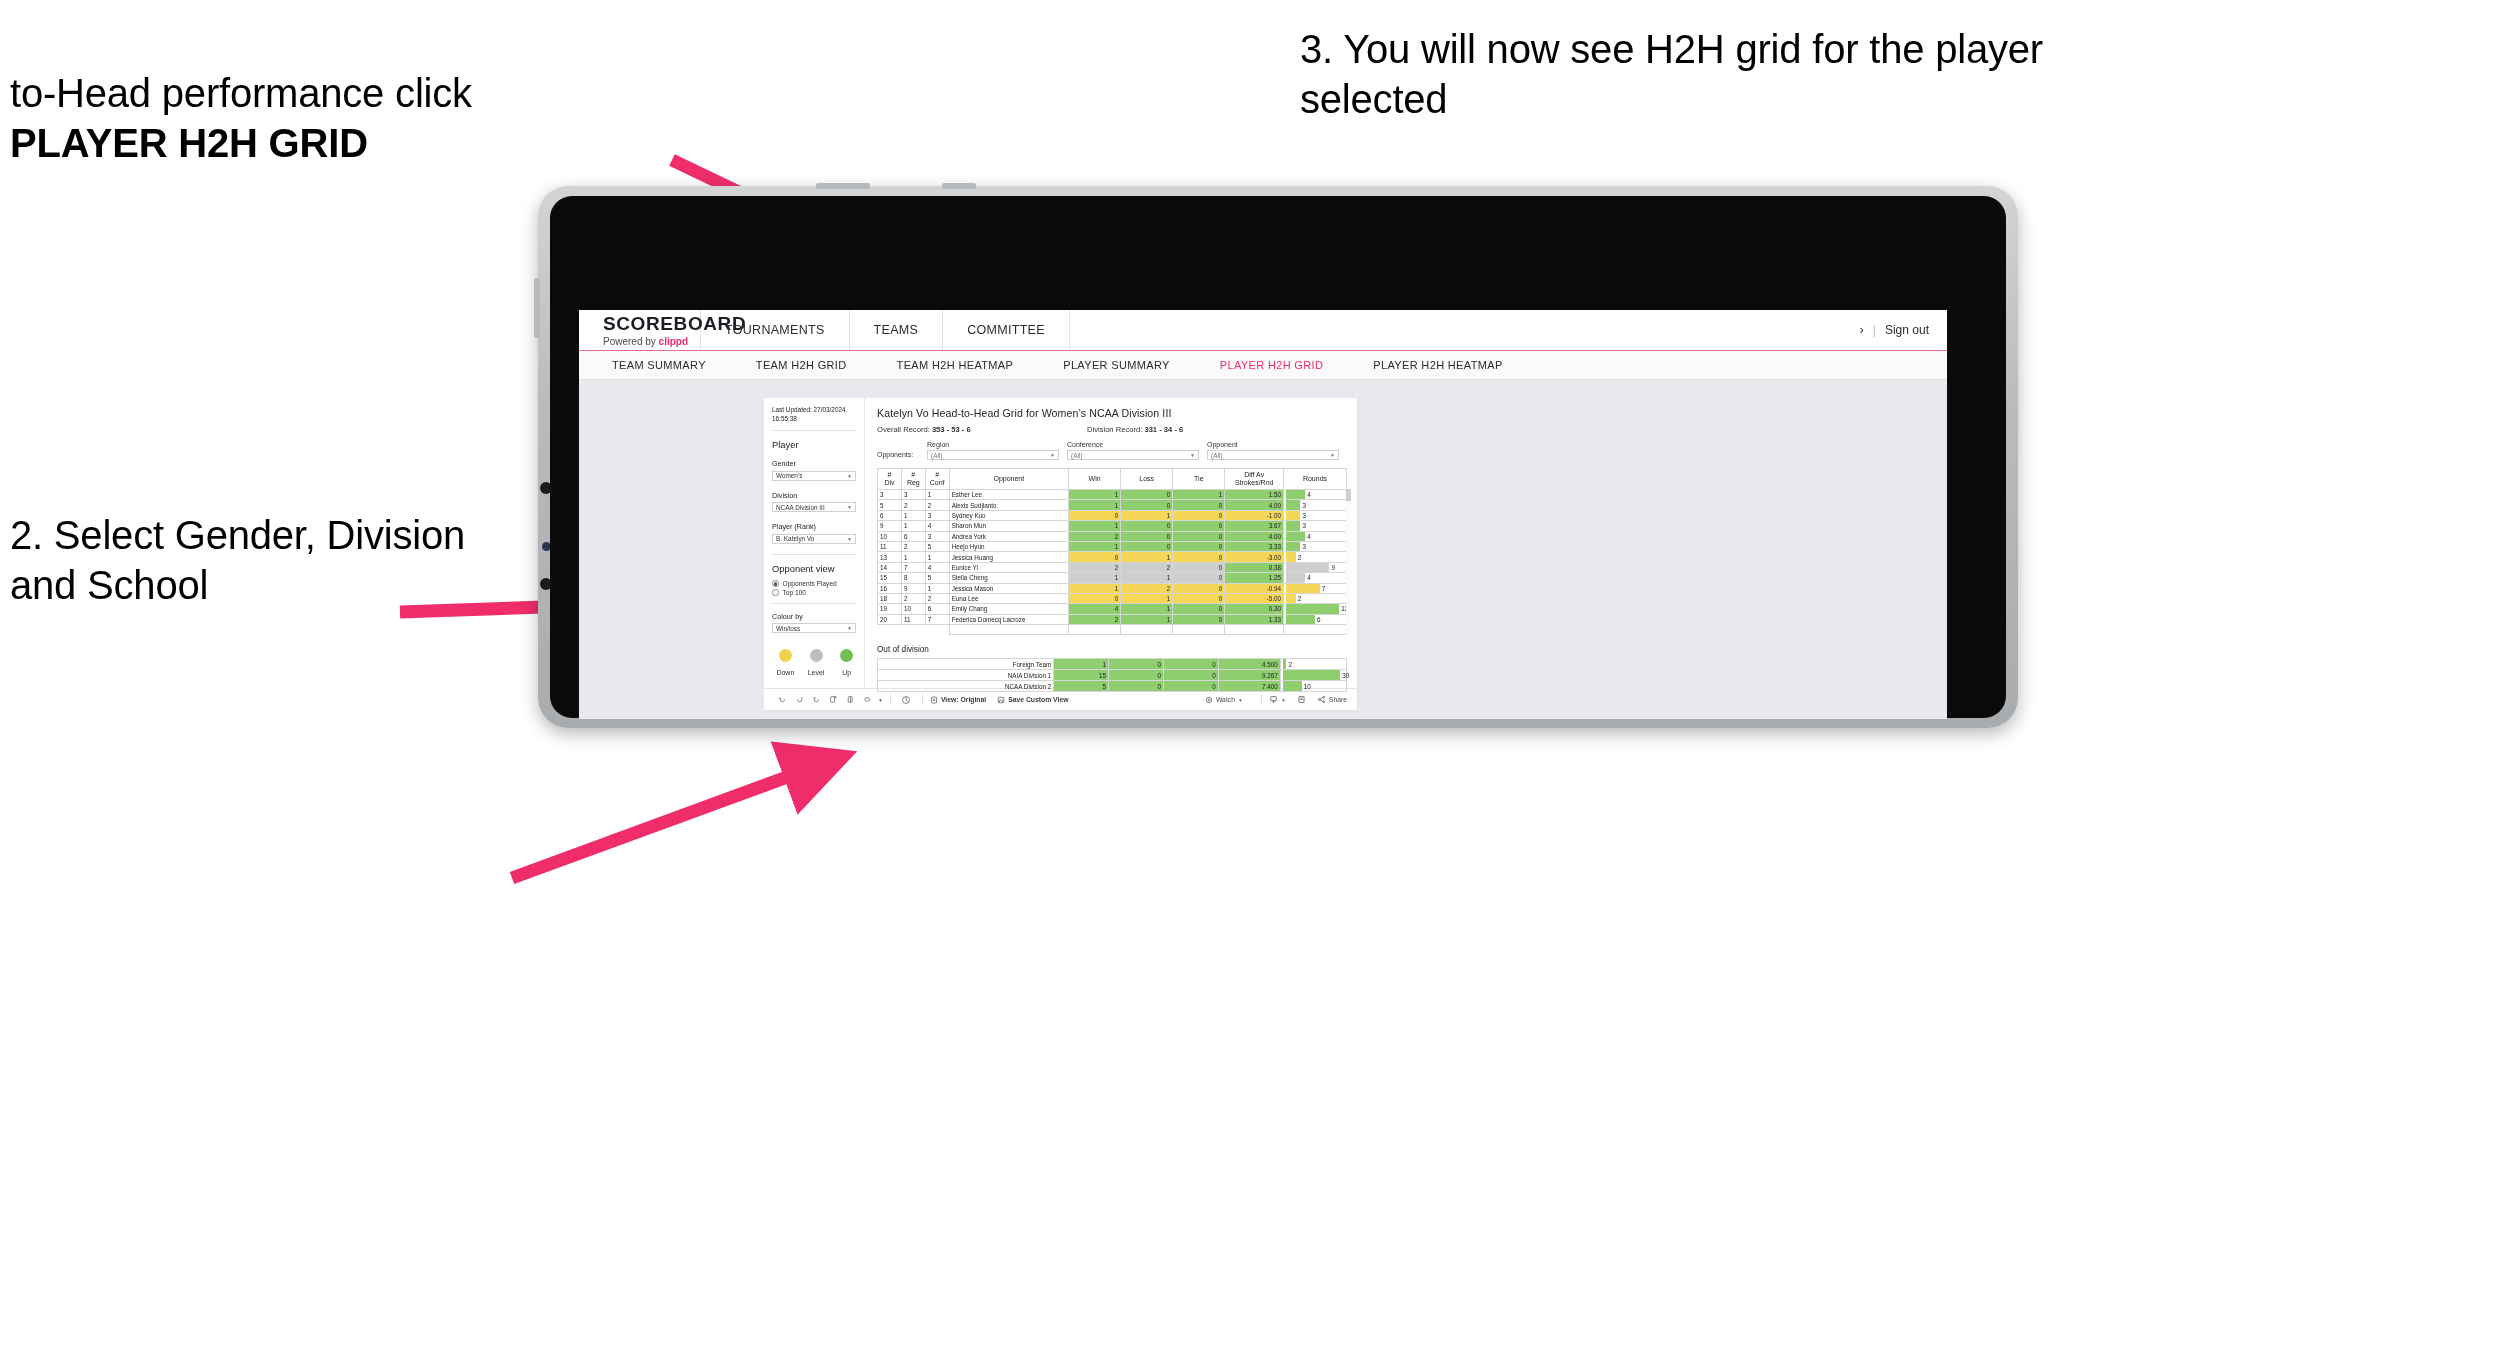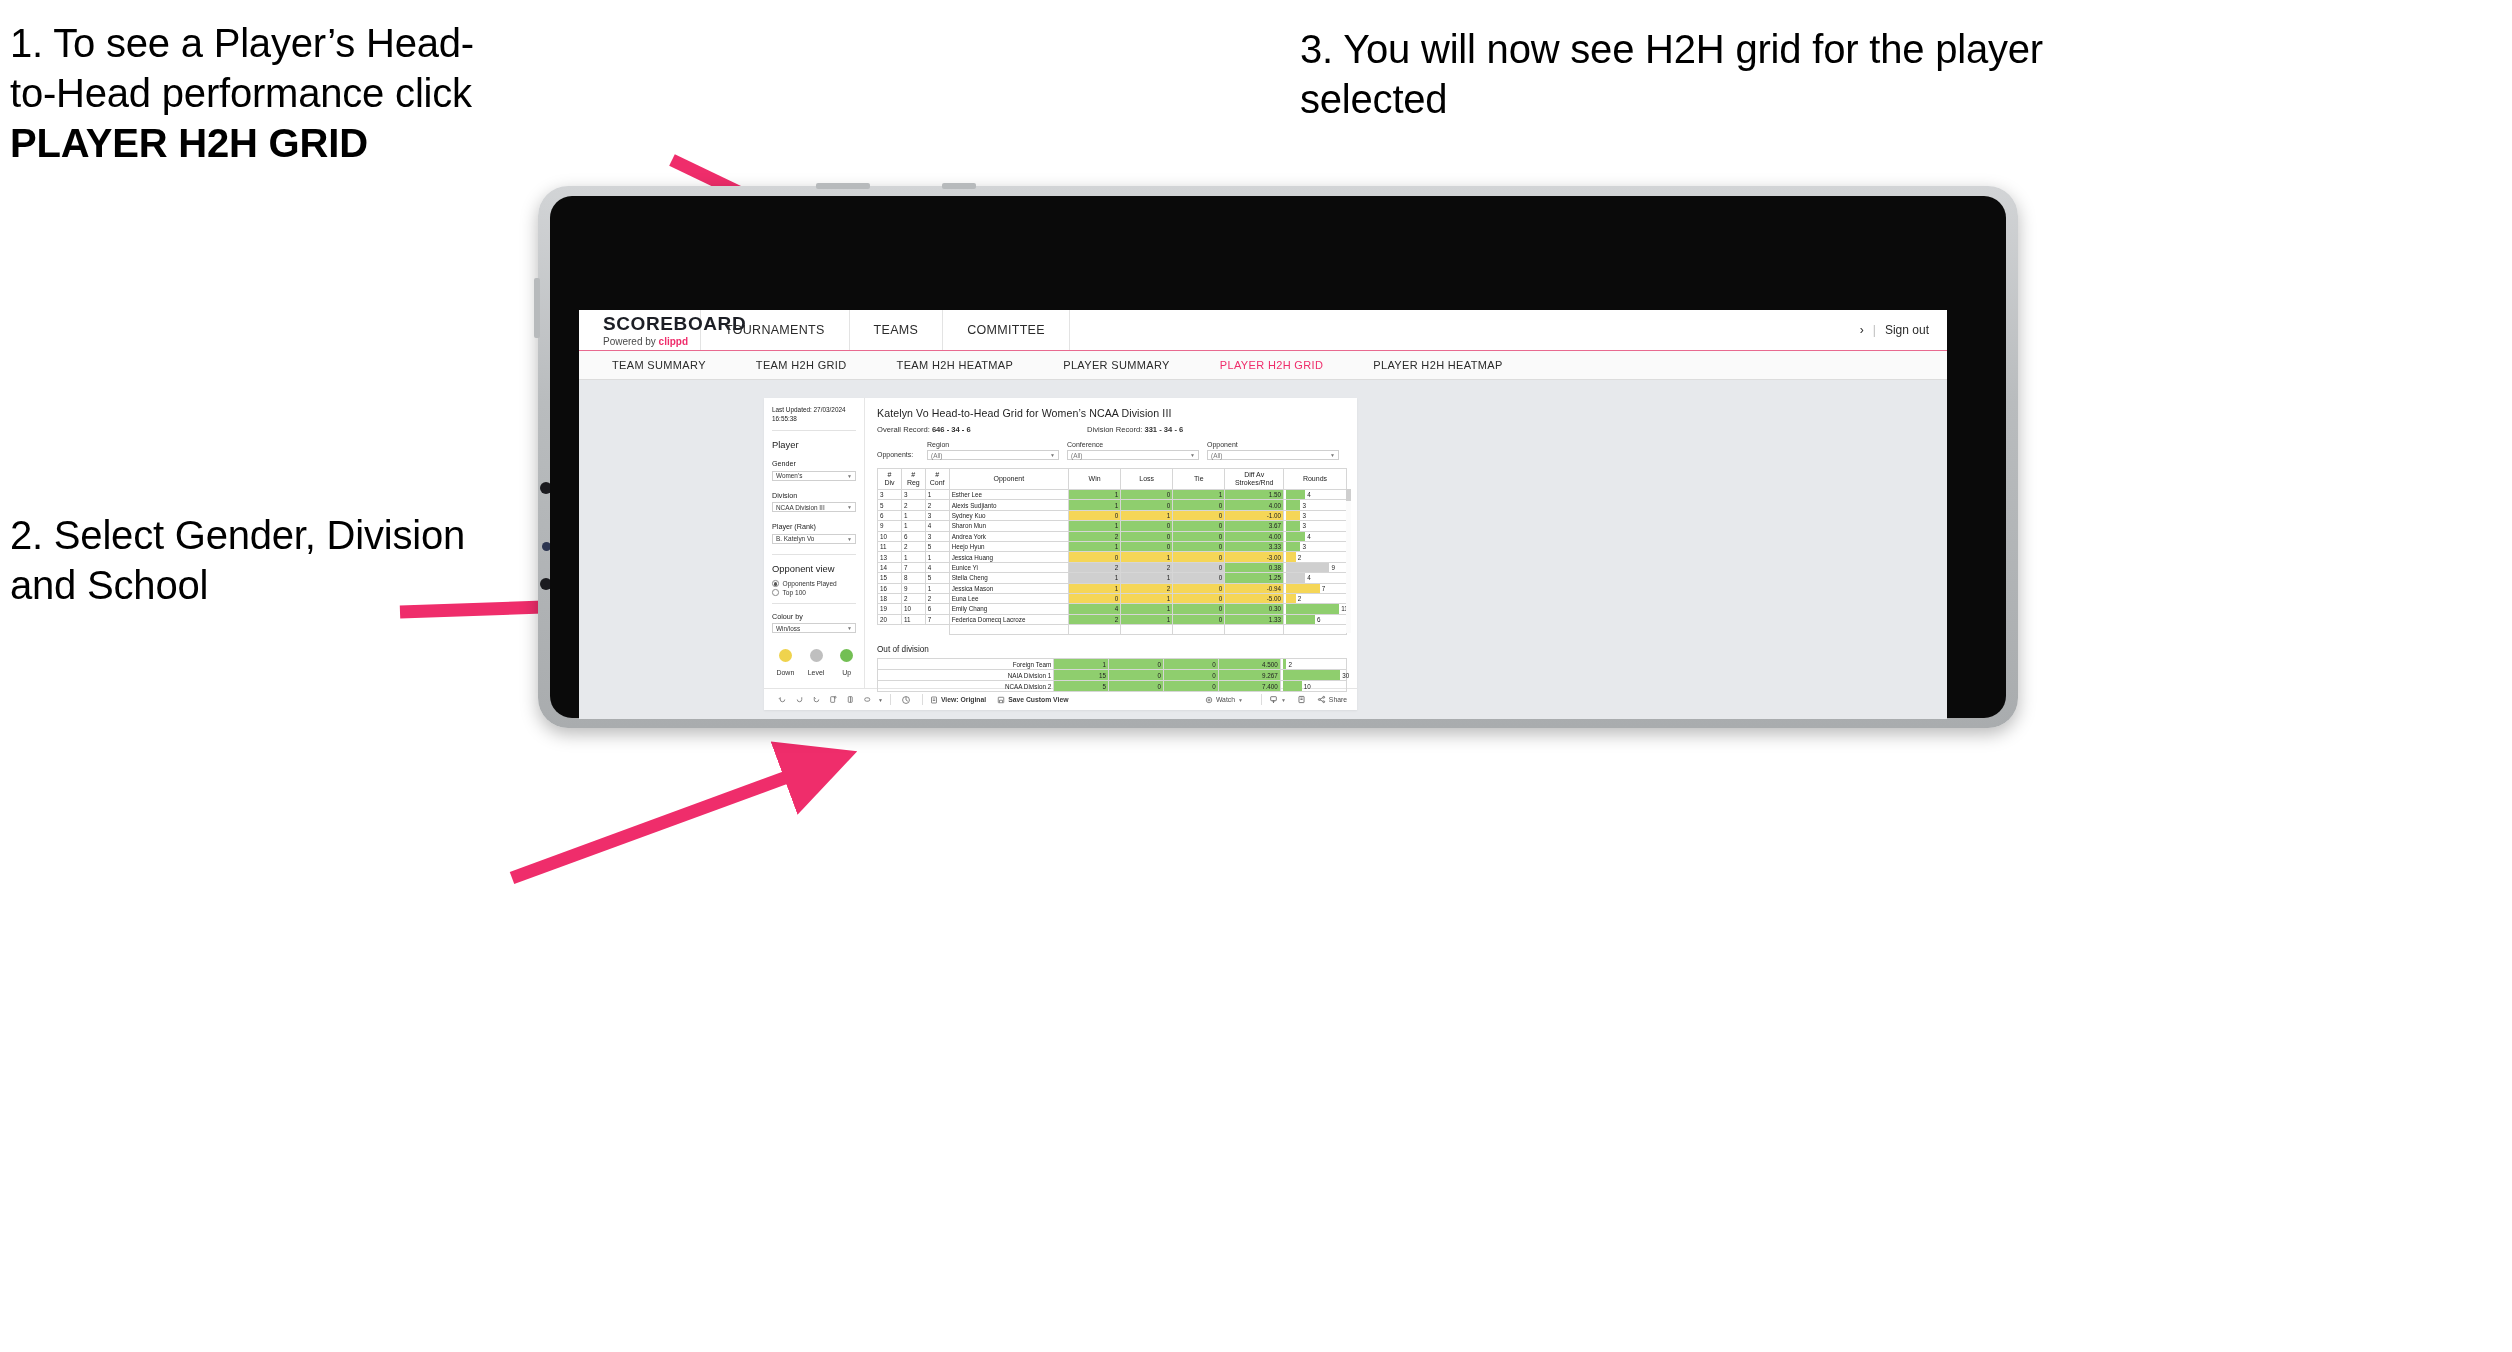--- a/index.html
+++ b/index.html
@@ -213,21 +213,21 @@
              white-space: nowrap; }
   .tb-item.strong { font-weight: 700; color: #3a3a3a; }
   .tb-spacer { flex: 1; }
 </style>
 </head>
 <body>
 
 <div id="root">
 
   <div class="annot" id="annot-1">
-    <span>1. To see a Player’s Head-</span><br>
+    <br>
     <span>to-Head performance click</span><br>
     <b>PLAYER H2H GRID</b>
   </div>
   <div class="annot" id="annot-2">2. Select Gender, Division and School</div>
   <div class="annot" id="annot-4">3. You will now see H2H grid for the player selected</div>
 
   <svg class="arrow-svg" viewBox="0 0 2512 1352">
     <defs>
       <marker id="ah" markerWidth="6" markerHeight="6" refX="3.6" refY="3" orient="auto">
         <path d="M0,0 L6,3 L0,6 z" fill="#ef2d6b"></path>
@@ -342,21 +342,21 @@
                     <div class="legend-lbl">Up</div>
                   </div>
                 </div>
               </div>
 
               <div id="main">
                 <div id="vtitle">Katelyn Vo Head-to-Head Grid for Women’s NCAA Division III</div>
 
                 <div id="records">
                   <div id="rec-overall">
-                    <span>Overall Record: </span><b>646 - 34 - 6</b>
+                    <span>Overall Record: </span><b>353 - 53 - 6</b>
                   </div>
                   <div>
                     <span>Division Record: </span><b>331 - 34 - 6</b>
                   </div>
                 </div>
 
                 <div id="filters">
                   <div id="filters-lbl">Opponents:</div>
                   <div class="filt">
                     <div class="filt-lbl">Region</div>

